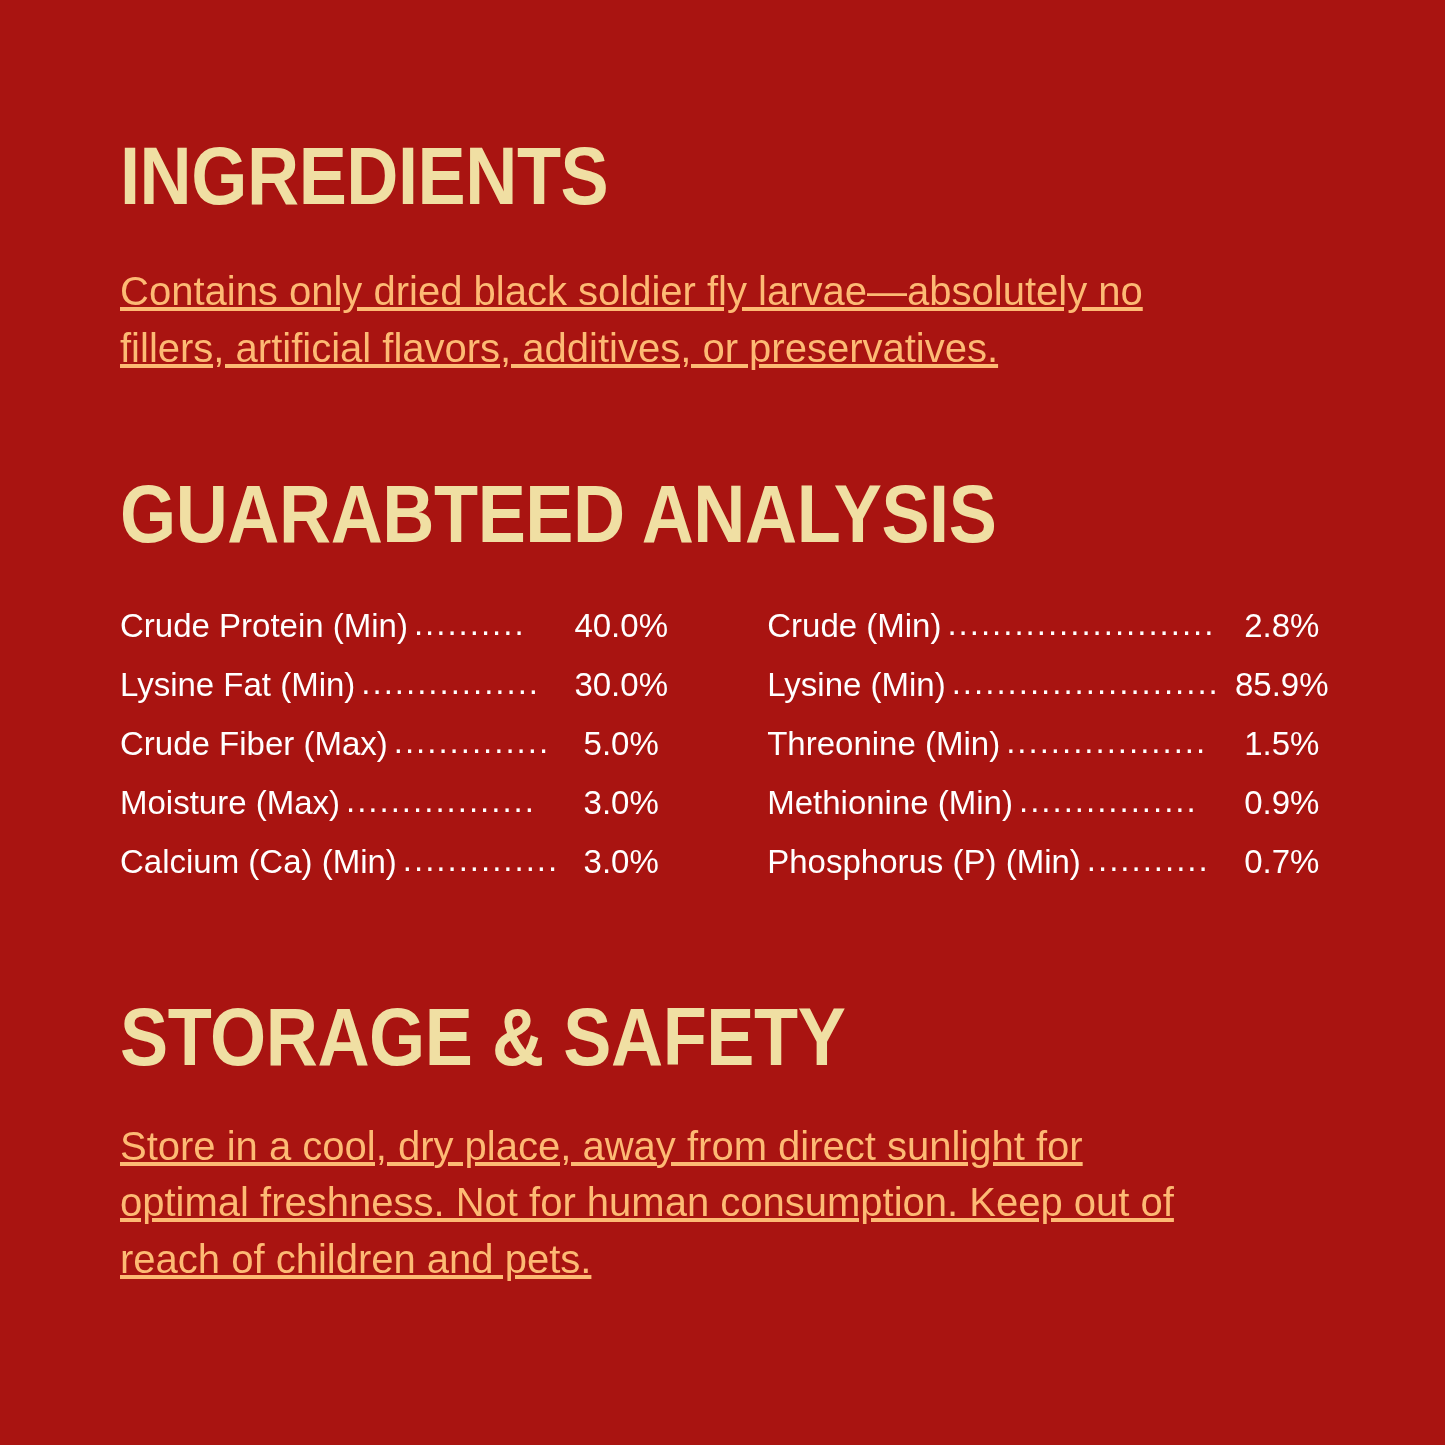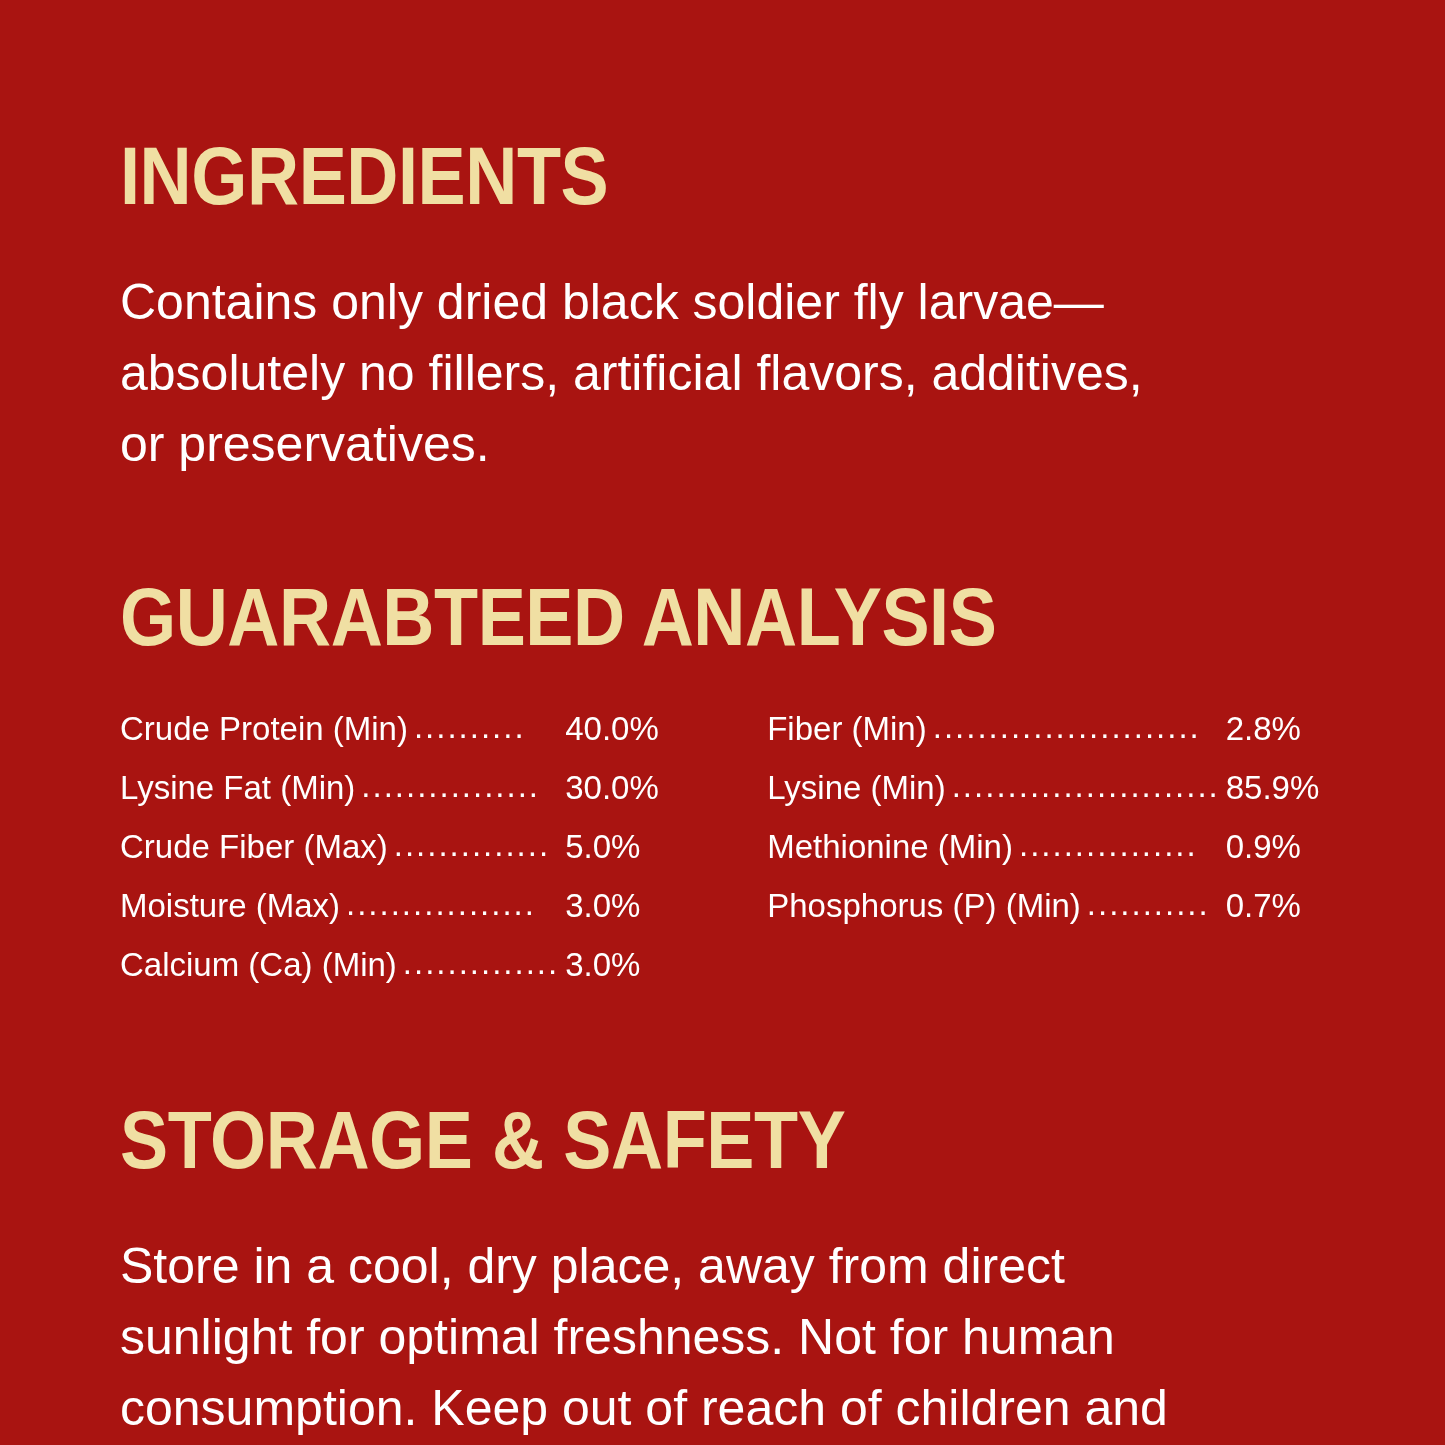--- a/index.html
+++ b/index.html
@@ -37,25 +37,26 @@
   }
   #heading-analysis {
     font-size: 82px;
     margin: 0 0 54px 0;
   }
   #heading-storage {
     font-size: 82px;
     margin: 0 0 40px 0;
   }
   .body-text {
-    color: #ffffff;
-    font-size: 50px;
+    color: #fdba74;
+    font-size: 40px;
     line-height: 1.42;
     font-weight: 400;
     max-width: 1215px;
+    text-decoration: underline;
   }
   .ingredients-block {
     margin-bottom: 96px;
   }
   .analysis-block {
     margin-bottom: 92px;
   }
   .analysis-grid {
     display: flex;
     gap: 90px;
@@ -81,21 +82,21 @@
     white-space: nowrap;
     margin: 0 6px;
     color: #ffffff;
     letter-spacing: 2px;
     font-size: 33px;
     position: relative;
     top: -2px;
   }
   .analysis-row .value {
     flex: 0 0 auto;
-    text-align: left;
+    text-align: center;
     min-width: 112px;
   }
   .storage-block .body-text {
     max-width: 1220px;
   }
 </style>
 </head>
 <body>
 
 <div class="page">
@@ -133,28 +134,33 @@
         </div>
         <div class="analysis-row">
           <span class="nutrient">Calcium (Ca) (Min)</span>
           <span class="dots">..............</span>
           <span class="value">3.0%</span>
         </div>
       </div>
 
       <div class="analysis-col">
         <div class="analysis-row">
-          <span class="nutrient">Fiber (Min)</span>
+          <span class="nutrient">Crude (Min)</span>
           <span class="dots">........................</span>
           <span class="value">2.8%</span>
         </div>
         <div class="analysis-row">
           <span class="nutrient">Lysine (Min)</span>
           <span class="dots">........................</span>
           <span class="value">85.9%</span>
+        </div>
+        <div class="analysis-row">
+          <span class="nutrient">Threonine (Min)</span>
+          <span class="dots">..................</span>
+          <span class="value">1.5%</span>
         </div>
         <div class="analysis-row">
           <span class="nutrient">Methionine (Min)</span>
           <span class="dots">................</span>
           <span class="value">0.9%</span>
         </div>
         <div class="analysis-row">
           <span class="nutrient">Phosphorus (P) (Min)</span>
           <span class="dots">...........</span>
           <span class="value">0.7%</span>

